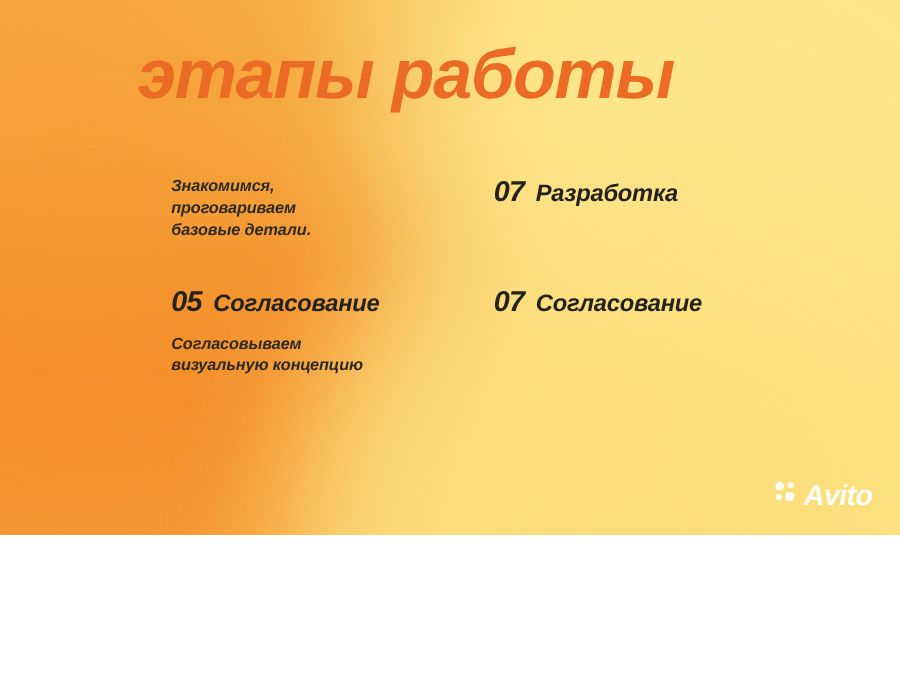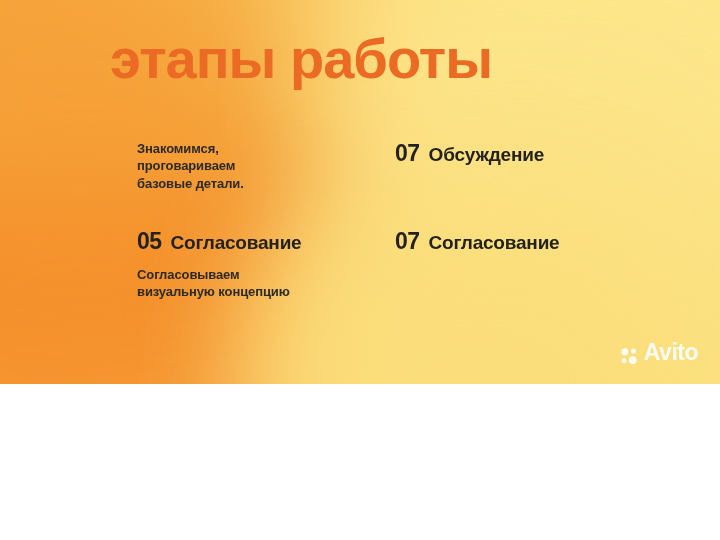--- a/index.html
+++ b/index.html
@@ -8,28 +8,29 @@
   }
   body {
     width: 720px;
     height: 540px;
     overflow: hidden;
     font-family: "Liberation Sans", sans-serif;
   }
   .slide {
     position: relative;
     width: 720px;
-    height: 384px;
+    height: 428px;
     overflow: hidden;
     background:
       radial-gradient(120% 95% at 12% 58%, rgba(245,146,46,0.95) 0%, rgba(245,160,60,0.75) 22%, rgba(247,186,85,0.35) 42%, rgba(250,214,120,0.05) 62%, rgba(250,220,130,0) 75%),
       radial-gradient(85% 70% at 6% 22%, rgba(243,150,55,0.75) 0%, rgba(247,183,80,0.35) 38%, rgba(250,214,120,0) 70%),
       radial-gradient(100% 80% at 98% 6%, rgba(253,228,135,0.95) 0%, rgba(252,224,126,0.6) 35%, rgba(250,218,118,0) 70%),
       radial-gradient(110% 90% at 88% 95%, rgba(252,226,128,0.9) 0%, rgba(251,222,122,0.5) 40%, rgba(250,218,118,0) 75%),
       linear-gradient(125deg, #f6a23a 0%, #f8b94f 18%, #fbd36c 42%, #fde07f 62%, #fce07c 80%, #fbdd74 100%);
+    font-style: italic;
   }
   
   .blob {
     position: absolute;
     border-radius: 50%;
     filter: blur(60px);
     pointer-events: none;
   }
   .blob-orange-1 {
     left: -180px;
@@ -124,21 +125,21 @@
   }
   .row-gap-spacer {
     height: 26px;
   }
 
   .watermark {
     position: absolute;
     right: 22px;
     bottom: 18px;
     display: flex;
-    align-items: flex-end;
+    align-items: flex-start;
     gap: 5px;
     opacity: 0.92;
   }
   .wm-logo {
     width: 20px;
     height: 20px;
     position: relative;
   }
   .wm-text {
     font-size: 23px;
@@ -164,21 +165,21 @@
 
     <div class="step">
       <div class="step-desc">Знакомимся,
 проговариваем
 базовые детали.</div>
     </div>
 
     <div class="step step-col-right">
       <div class="step-head">
         <span class="step-num">07</span>
-        <span class="step-name">Обсуждение</span>
+        <span class="step-name">Разработка</span>
       </div>
     </div>
 
     <div class="row-gap-spacer"></div>
     <div class="row-gap-spacer"></div>
 
     <div class="step">
       <div class="step-head">
         <span class="step-num">05</span>
         <span class="step-name">Согласование</span>

